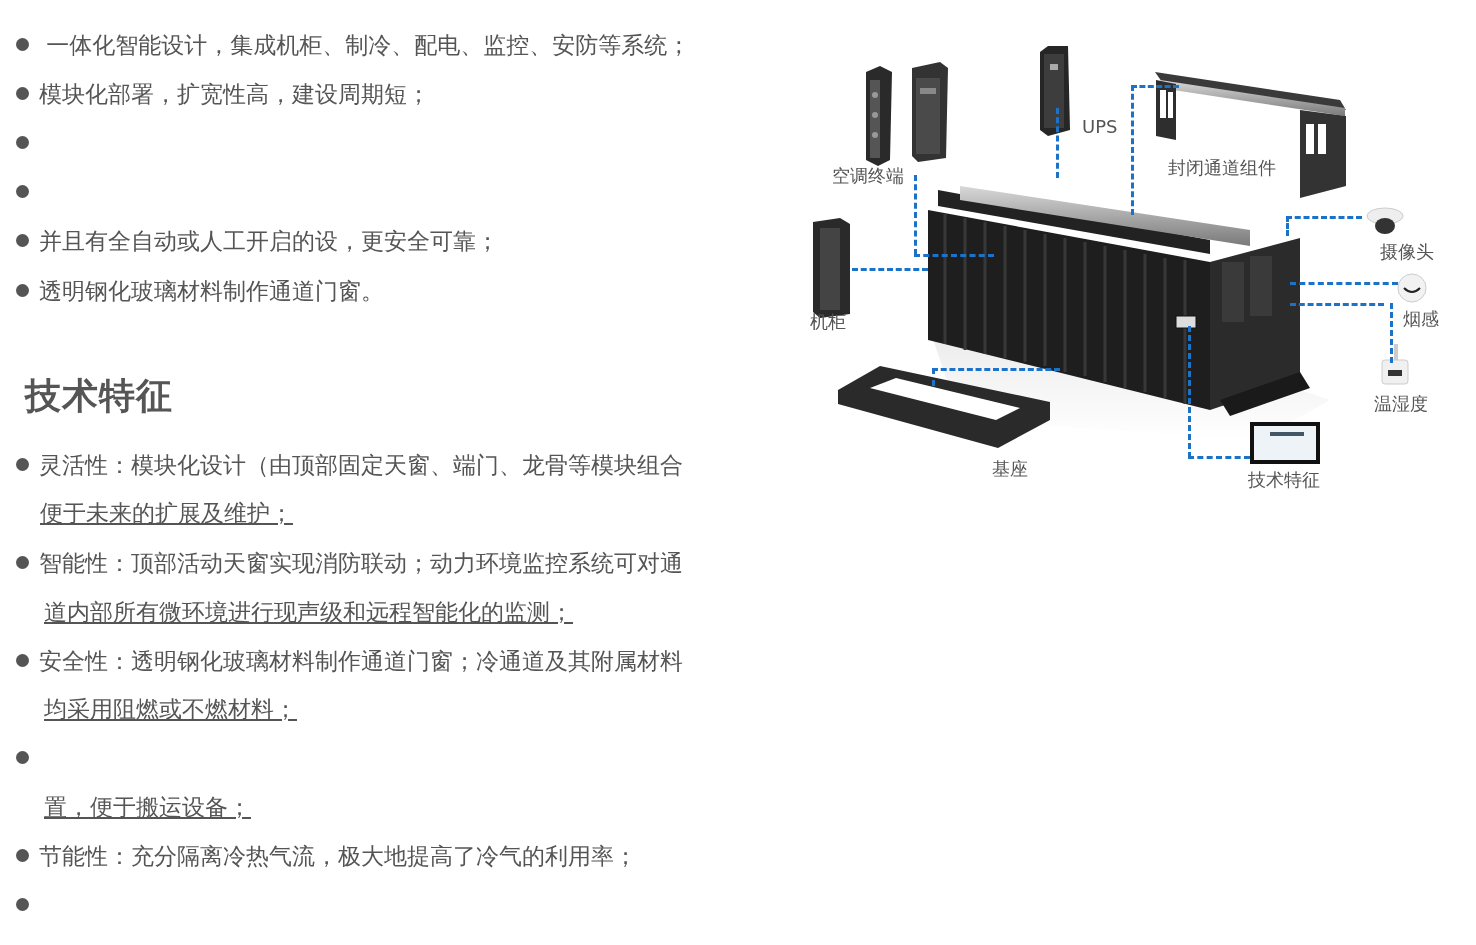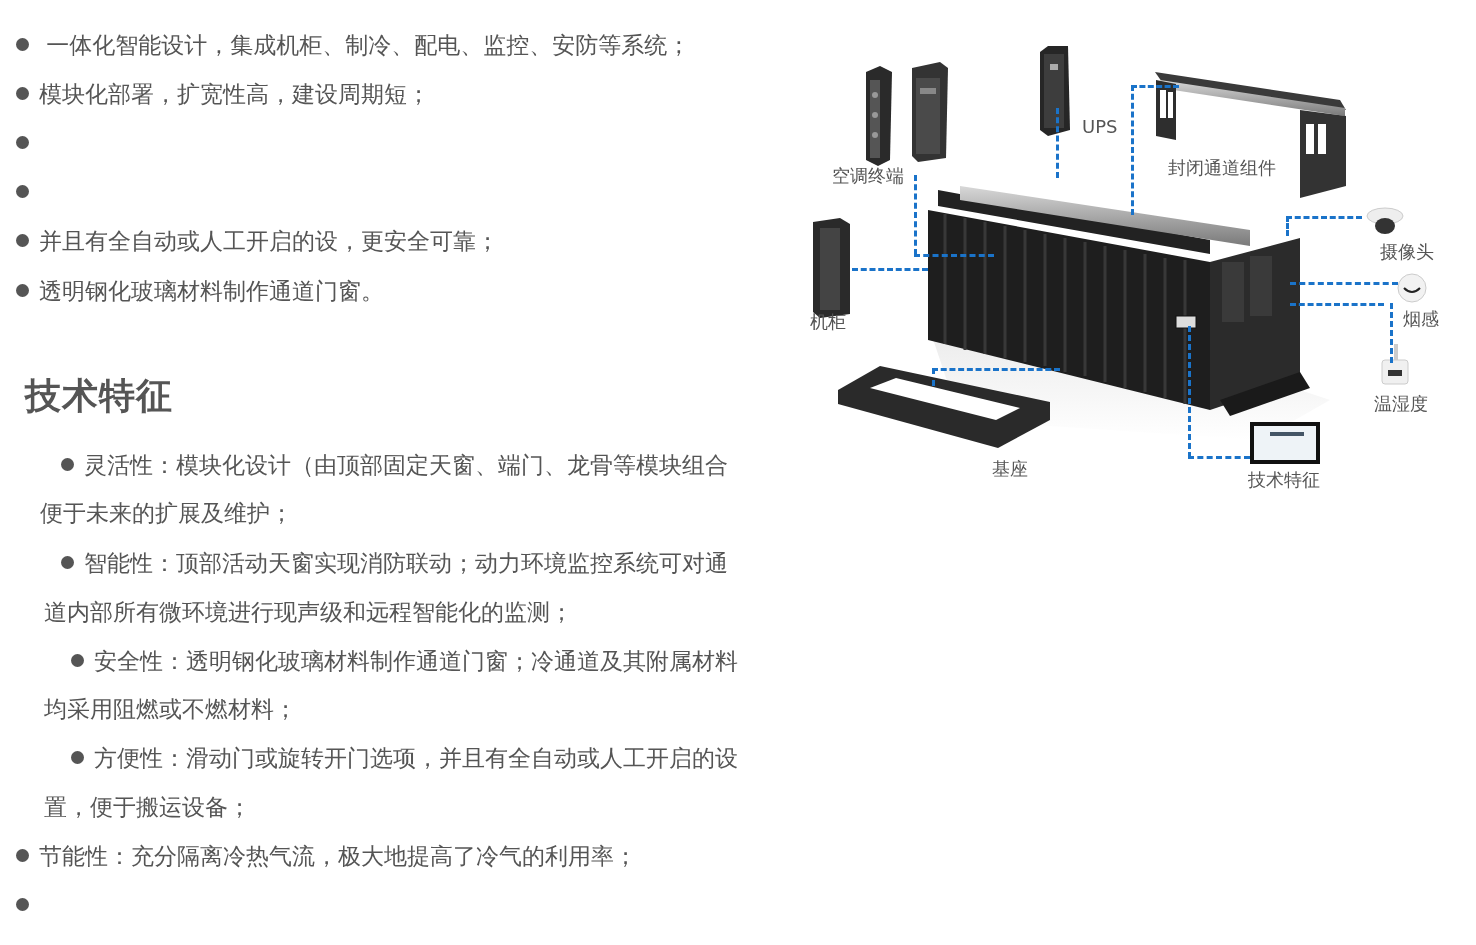--- a/index.html
+++ b/index.html
@@ -2,22 +2,22 @@
 <html><head>
 <meta charset="utf-8">
 <style>
   html, body { margin: 0; padding: 0; background: #ffffff; }
   body { width: 1476px; height: 945px; position: relative; overflow: hidden;
          font-family: "DejaVu Sans", "Liberation Sans", sans-serif; color: #555555; }
   .left { position: absolute; left: 0; top: 0; width: 740px; }
   .bl { position: absolute; left: 16px; font-size: 23px; line-height: 30px; white-space: nowrap; color: #555; }
   .bl .dot { display: inline-block; width: 13px; height: 13px; border-radius: 50%; background: #555;
              vertical-align: middle; margin-right: 10px; position: relative; top: -2px; }
-  .cont { position: absolute; left: 40px; font-size: 23px; line-height: 30px; white-space: nowrap; color: #555; }
-  .clip { width: 712px; overflow: hidden; text-align: right; }
+  .cont { position: absolute; left: 40px; font-size: 23px; line-height: 30px; white-space: nowrap; color: #555; text-decoration: underline; }
+  .clip { width: 712px; overflow: hidden; }
   .heading { position: absolute; left: 25px; top: 372px; font-size: 36px; font-weight: bold; color: #555; letter-spacing: 1px; }
   .diagram { position: absolute; left: 800px; top: 30px; width: 676px; height: 480px; }
   .lbl { position: absolute; font-size: 18px; color: #555; white-space: nowrap; }
   .dash { position: absolute; border-color: #1a73c9; border-style: dashed; border-width: 0; }
   .h { border-top-width: 3px; height: 0; }
   .v { border-left-width: 3px; width: 0; }
 </style>
 </head>
 <body>
 
@@ -33,21 +33,21 @@
 
   <div class="bl clip" style="top:450px"><span class="dot"></span><span>灵活性：模块化设计（由顶部固定天窗、端门、龙骨等模块组合</span></div>
   <div class="cont" style="top:498px">便于未来的扩展及维护；</div>
 
   <div class="bl clip" style="top:548px"><span class="dot"></span><span>智能性：顶部活动天窗实现消防联动；动力环境监控系统可对通</span></div>
   <div class="cont" style="top:597px;left:44px">道内部所有微环境进行现声级和远程智能化的监测；</div>
 
   <div class="bl clip" style="top:646px;width:722px"><span class="dot"></span><span>安全性：透明钢化玻璃材料制作通道门窗；冷通道及其附属材料</span></div>
   <div class="cont" style="top:694px;left:44px">均采用阻燃或不燃材料；</div>
 
-  <div class="bl clip" style="top:743px;width:722px"><span class="dot"></span><span>方便性：滑动门或旋转开门选项，并且有全自动或人工开启的设</span></div>
+  <div class="bl clip" style="top:743px;width:722px"><span class="dot"></span></div>
   <div class="cont" style="top:792px;left:44px">置，便于搬运设备；</div>
 
   <div class="bl" style="top:841px"><span class="dot"></span><span>节能性：充分隔离冷热气流，极大地提高了冷气的利用率；</span></div>
   <div class="bl" style="top:890px"><span class="dot"></span></div>
 </div>
 
 <div class="diagram">
   <svg width="676" height="480" viewBox="800 30 676 480" style="position:absolute;left:0;top:0">
     <defs>
       <linearGradient id="shadow" x1="0" y1="0" x2="0" y2="1">

